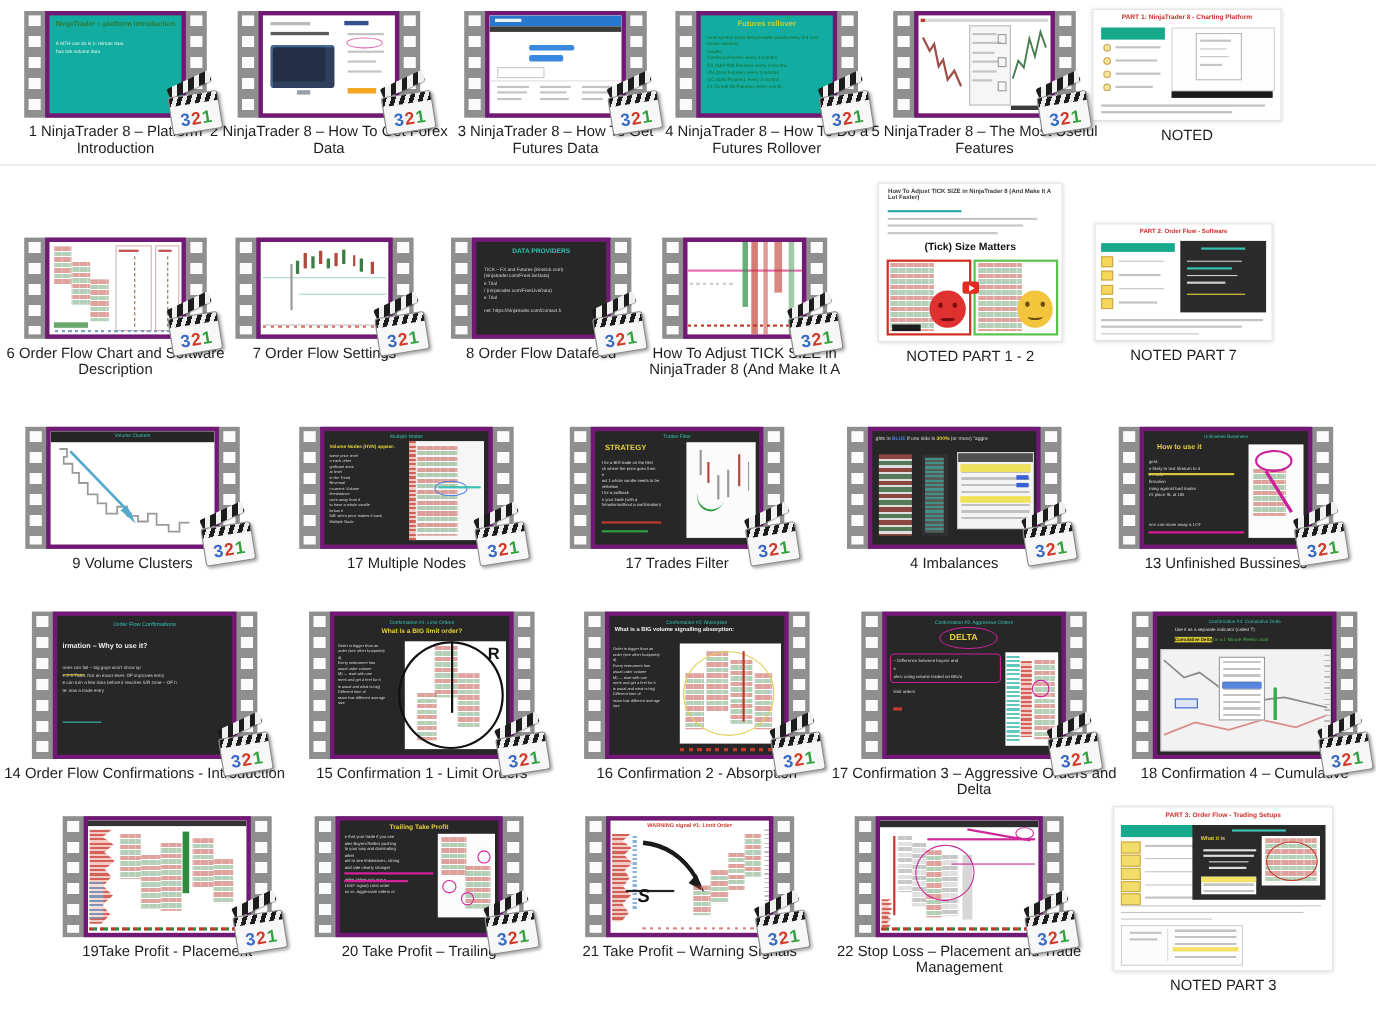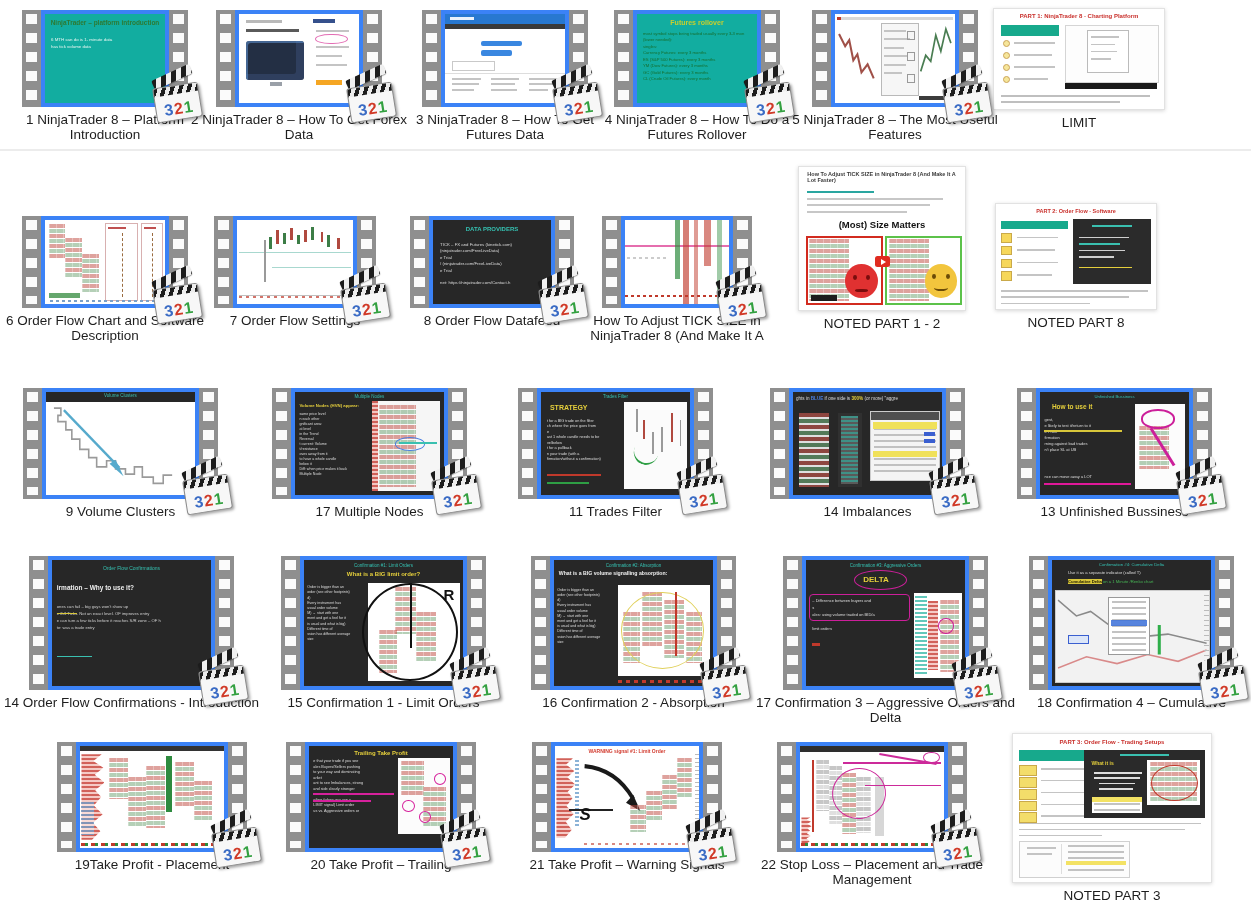--- a/index.html
+++ b/index.html
@@ -4,21 +4,21 @@
 <style>
   html,body{margin:0;padding:0}
   body{width:1251px;height:917px;position:relative;background:#fff;overflow:hidden;
        font-family:"Liberation Sans",sans-serif}
   .divider{position:absolute;left:0;right:0;top:149px;height:2px;background:#ececec}
   .item{position:absolute}
   .film{position:relative;display:flex;background:#8f8f8f}
   .f1{height:97px}.f2{height:92px}.f3{height:111px}.f4{height:134px}.f5{height:110px}
   .holes{flex:none;width:19px;margin:4px 0;
     background:repeating-linear-gradient(to bottom,#fbfbfb 0 10px,rgba(0,0,0,0) 10px 19px) center top/11px 100% no-repeat}
-  .frame{flex:1;background:#3b82f6;position:relative}
+  .frame{flex:1;background:#701a75;position:relative}
   .content{position:absolute;inset:4px;overflow:hidden;background:#fff}
   .doc{position:relative;background:#fff;border:1px solid #e2e2e2;box-shadow:0 1px 4px rgba(0,0,0,.16);overflow:hidden}
   .cap{margin:5px -28px 0;text-align:center;font-size:13.5px;color:#1e1e1e;line-height:1.13}
   .ab{position:absolute}
   .t{position:absolute;white-space:pre-line;line-height:1.45}
   .t span{white-space:pre}
   
   .clap{position:absolute;right:-12px;bottom:-13px;width:46px;height:42px;transform:rotate(-9deg);z-index:3}
   .clap i{position:absolute;left:3px;top:-1px;width:41px;height:10px;border-radius:2px;
     background:repeating-linear-gradient(115deg,#1c1c1c 0 5px,#f0f0f0 5px 10px);
@@ -231,21 +231,21 @@
         <div class="bar" style="left:8%;top:12%;width:70%;height:1.5px"></div>
           <div class="bar" style="left:8%;top:30%;width:60%;height:1.5px"></div>
         <div class="bar" style="left:8%;top:48%;width:66%;height:1.5px"></div>
           <div class="bar" style="left:8%;top:66%;width:50%;height:1.5px"></div>
       </div>
     </div>
     <div class="ab" style="left:42%;top:74%;width:54%;height:6%;background:#1a1a1a"></div>
     <div class="bar" style="left:4%;top:86%;width:88%;height:2px;background:#bfbfbf"></div>
     <div class="bar" style="left:4%;top:92%;width:70%;height:2px;background:#bfbfbf"></div>
   </div>
-  <div class="cap">LIMIT</div>
+  <div class="cap">NOTED</div>
 </div>
 
 <div class="item" style="left:22px;top:216px;width:166px">
   <div class="film f2">
     <div class="holes"></div>
     <div class="frame">
         <div class="content">
       <div class="mosaic" style="left:3%;top:5%;width:14%;height:42%"></div>
       <div class="mosaic" style="left:17%;top:22%;width:14%;height:46%"></div>
       <div class="mosaic" style="left:31%;top:40%;width:14%;height:46%"></div>
@@ -365,21 +365,21 @@
   <div class="cap">How To Adjust TICK SIZE in NinjaTrader 8 (And Make It A</div>
 </div>
 
 <div class="item" style="left:798px;top:166px;width:168px">
   <div class="doc" style="height:143px">
     <div class="t" style="left:5%;top:2.5%;width:90%;font-size:5.5px;font-weight:700;color:#3a3a3a;white-space:normal;line-height:1.25">How To Adjust TICK SIZE in NinjaTrader 8 (And Make It A Lot Faster)</div>
     <div class="bar" style="left:5%;top:17%;width:40%;height:2px;background:#2aa6a0"></div>
     <div class="bar" style="left:5%;top:22%;width:82%;height:1.5px;background:#c7c7c7"></div>
     <div class="bar" style="left:5%;top:26%;width:74%;height:1.5px;background:#c7c7c7"></div>
     <div class="bar" style="left:5%;top:31%;width:60%;height:1.5px;background:#c7c7c7"></div>
-    <div class="t" style="left:0;right:0;top:36%;text-align:center;font-size:9.5px;font-weight:700;color:#111">(Most) Size Matters</div>
+    <div class="t" style="left:0;right:0;top:36%;text-align:center;font-size:9.5px;font-weight:700;color:#111">(Tick) Size Matters</div>
     <div class="ab" style="left:4%;top:48%;width:44%;height:46%;border:2.5px solid #d22b1f">
       <div class="mosaic" style="left:2%;top:2%;width:55%;height:94%"></div>
       <div class="ellipse" style="right:4%;bottom:8%;width:45%;height:52%;background:#e03131">
         <div class="ellipse" style="left:24%;top:32%;width:12%;height:14%;background:#7a0d0d"></div>
         <div class="ellipse" style="right:24%;top:32%;width:12%;height:14%;background:#7a0d0d"></div>
         <div class="ab" style="left:30%;bottom:18%;width:40%;height:10%;background:#7a0d0d;border-radius:40%"></div>
       </div>
       <div class="ab" style="left:4%;bottom:4%;width:36%;height:9%;background:#1d1d1d"></div>
     </div>
     <div class="ab" style="left:52%;top:48%;width:44%;height:46%;border:2.5px solid #5cc24a">
@@ -414,21 +414,21 @@
       <div class="bar" style="left:8%;top:28%;width:64%;height:1.5px;background:#cfcfcf"></div>
       <div class="bar" style="left:8%;top:38%;width:52%;height:1.5px;background:#3ac0b0"></div>
       <div class="bar" style="left:8%;top:48%;width:58%;height:1.5px;background:#cfcfcf"></div>
       <div class="bar" style="left:8%;top:58%;width:44%;height:1.5px;background:#cfcfcf"></div>
       <div class="bar" style="left:8%;top:74%;width:68%;height:1.5px;background:#e5cf3c"></div>
     </div>
     <div class="bar" style="left:3%;top:82%;width:92%;height:1.5px;background:#c3c3c3"></div>
     <div class="bar" style="left:3%;top:88%;width:80%;height:1.5px;background:#c3c3c3"></div>
     <div class="bar" style="left:3%;top:94%;width:56%;height:1.5px;background:#c3c3c3"></div>
   </div>
-  <div class="cap">NOTED PART 8</div>
+  <div class="cap">NOTED PART 7</div>
 </div>
 
 <div class="item" style="left:23px;top:388px;width:195px">
   <div class="film f3">
     <div class="holes"></div>
     <div class="frame">
         <div class="content">
       <div class="ab" style="left:0;top:0;right:0;height:10%;background:#262626"></div>
       <div class="t" style="left:0;right:0;top:1%;text-align:center;font-size:4.5px;color:#3ac0b0">Volume Clusters</div>
       <svg class="ab" style="left:0;top:10%;width:100%;height:90%" viewBox="0 0 150 90" preserveAspectRatio="none">
@@ -523,21 +523,21 @@
     <div class="holes"></div>
     <div class="clap">
         <i></i>
         <em>
           <b class="n3">3</b>
           <b class="n2">2</b>
           <b class="n1">1</b>
         </em>
       </div>
   </div>
-  <div class="cap">11 Trades Filter</div>
+  <div class="cap">17 Trades Filter</div>
 </div>
 
 <div class="item" style="left:770px;top:388px;width:195px">
   <div class="film f3">
     <div class="holes"></div>
     <div class="frame">
         <div class="content dark-slide">
       <div class="t" style="left:2%;top:4%;font-size:4.6px"><span style="color:#ddd">ghts in </span><span style="color:#4a7fe0;font-weight:700">BLUE</span><span style="color:#ddd"> if one side is </span><span style="color:#e5cf3c;font-weight:700">300%</span><span style="color:#ddd"> (or more) "aggre</span></div>
       <div class="ab" style="left:4%;top:20%;width:20%;height:72%;background:repeating-linear-gradient(to bottom,rgba(210,90,80,.6) 0 4px,rgba(255,255,255,.85) 4px 6px,rgba(120,190,130,.55) 6px 10px,rgba(255,255,255,.85) 10px 12px)"></div>
       <div class="ab" style="left:30%;top:20%;width:16%;height:72%;background:#303030">
@@ -556,21 +556,21 @@
     <div class="holes"></div>
     <div class="clap">
         <i></i>
         <em>
           <b class="n3">3</b>
           <b class="n2">2</b>
           <b class="n1">1</b>
         </em>
       </div>
   </div>
-  <div class="cap">14 Imbalances</div>
+  <div class="cap">4 Imbalances</div>
 </div>
 
 <div class="item" style="left:1017px;top:388px;width:195px">
   <div class="film f3">
     <div class="holes"></div>
     <div class="frame">
         <div class="content dark-slide">
       <div class="t" style="left:0;right:0;top:2%;text-align:center;font-size:4.2px;color:#35c1b2">Unfinished Bussiness</div>
       <div class="t" style="left:8%;top:10%;font-size:6.5px;font-weight:700;color:#e5cf3c">How to use it</div>
       <div class="t" style="left:3%;top:24%;font-size:4px;color:#ddd;line-height:1.5">gest,

